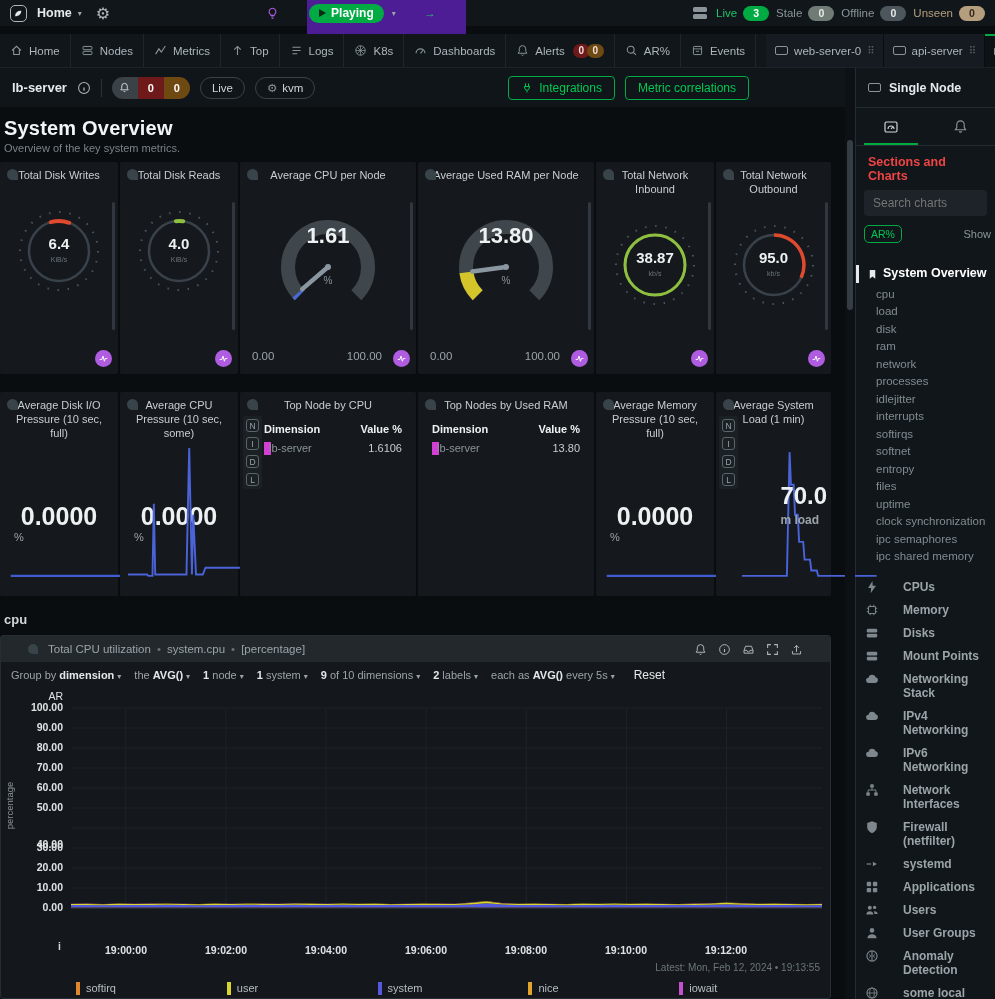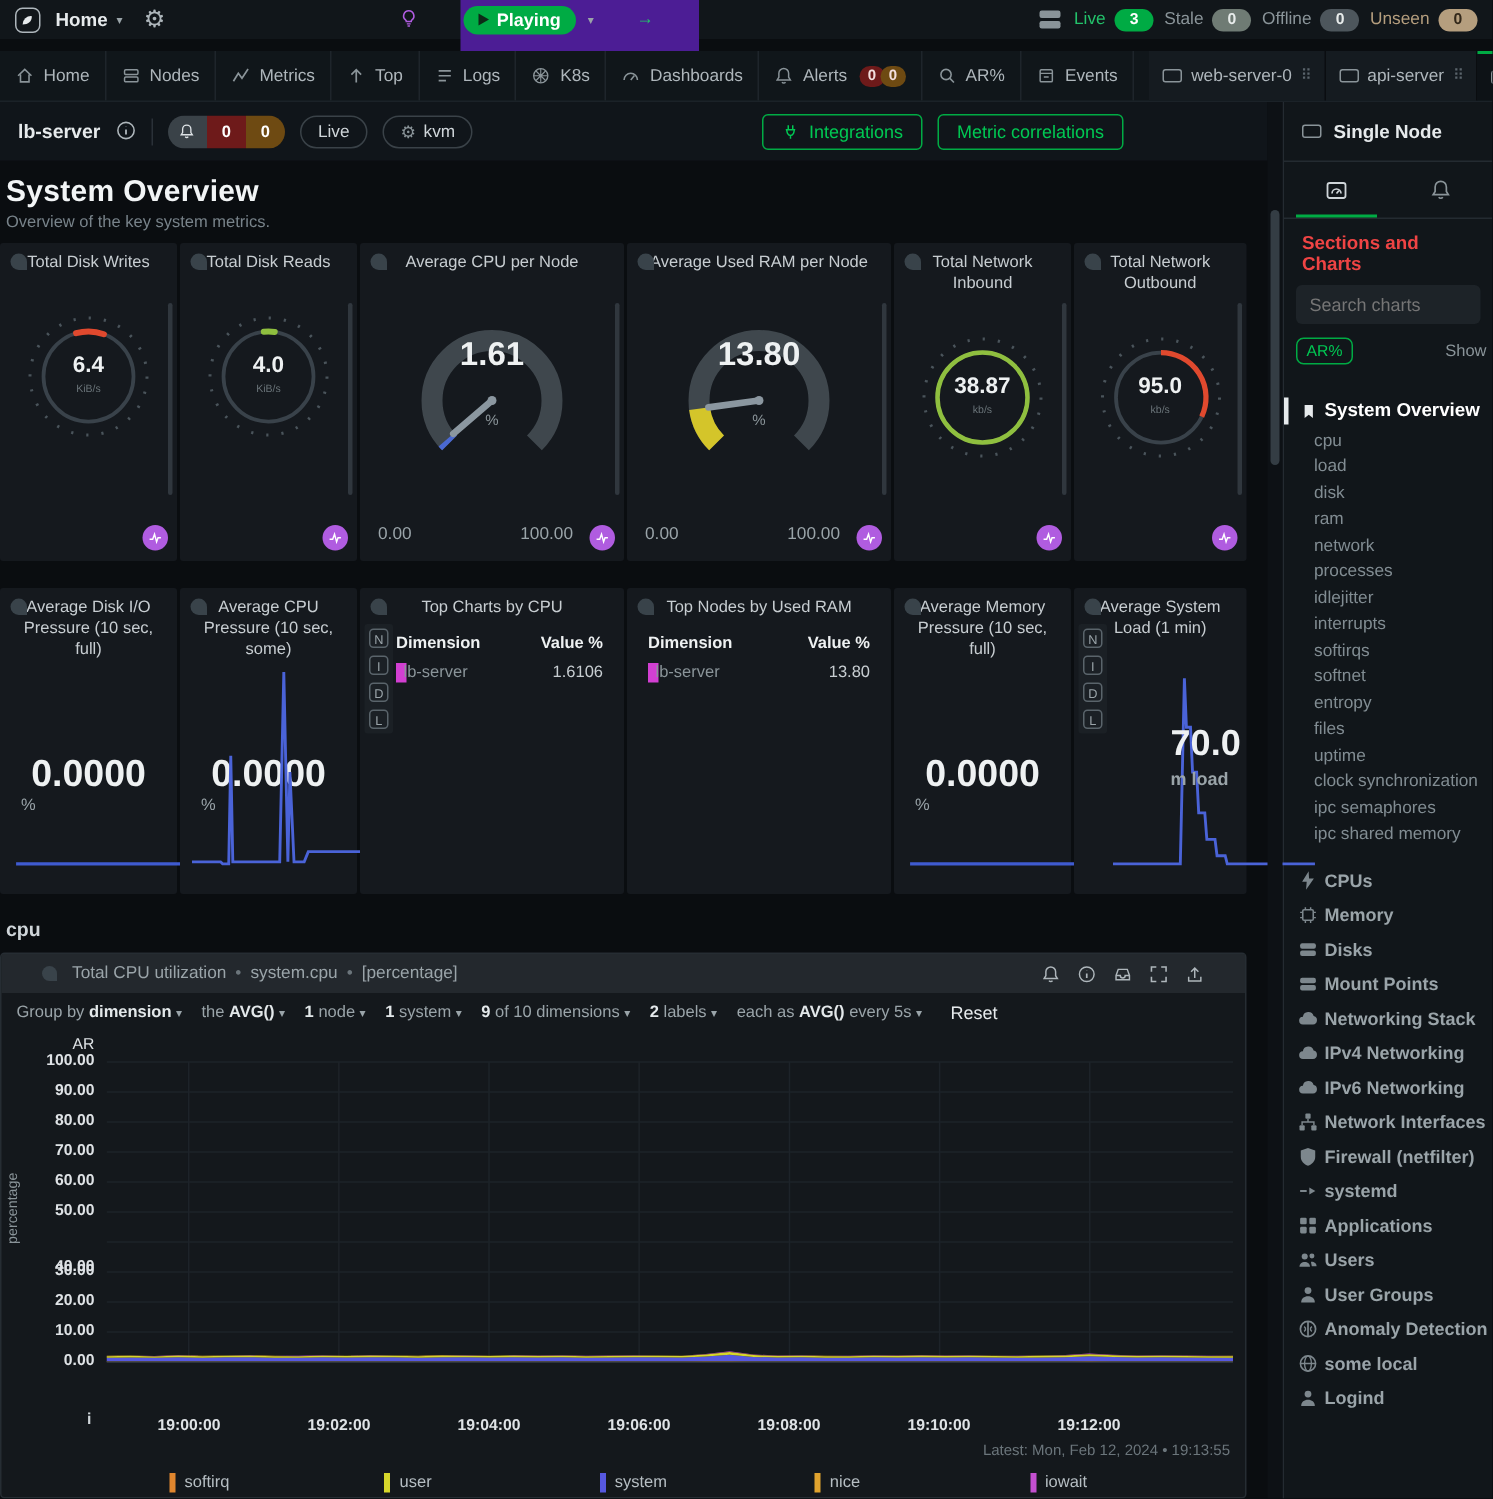--- a/index.html
+++ b/index.html
@@ -103,21 +103,21 @@
   .treset { color:#e6eaec; font-size:12px; margin-left:6px; cursor:pointer; }
   .plot { position:relative; height:252px; }
   .plot svg.grid { position:absolute; left:70px; top:12px; width:751px; height:216px; }
   .ylab { position:absolute; width:62px; text-align:right; font-size:10.5px; font-weight:bold; color:#dfe3e6; }
   .arlab { position:absolute; left:0; top:2px; width:62px; text-align:right; font-size:10.5px; font-weight:normal; color:#dfe3e6; }
   .yaxis-name { position:absolute; left:-22px; top:112px; transform:rotate(-90deg); font-size:9.5px; color:#8a9499; width:60px; text-align:center; }
   .xlabels { position:relative; height:22px; margin-left:70px; }
   .xlab { position:absolute; top:4px; transform:translateX(-50%); font-size:10.5px; font-weight:bold; color:#dfe3e6; }
   .ilab { position:absolute; left:-13px; top:0px; font-size:10.5px; font-weight:bold; color:#cfd5d9; }
   .latest { height:16px; text-align:right; padding-right:10px; font-size:10px; color:#6b757b; }
-  .legend { height:20px; display:flex; align-items:center; padding-left:112px; }
+  .legend { height:20px; display:flex; align-items:center; padding-left:75px; }
   .lg-item { width:170px; display:flex; align-items:center; gap:6px; font-size:11px; color:#b6bec3; cursor:pointer; }
   .lg-sw { width:4px; height:13px; display:inline-block; }
 
   
   .sidebar { width:140px; background:#11161a; border-left:1px solid #242b31; display:flex; flex-direction:column; overflow:hidden; }
   .sb-head { height:40px; border-bottom:1px solid #242b31; display:flex; align-items:center; gap:8px; padding-left:12px; font-size:12.5px; font-weight:bold; color:#e6eaec; }
   .sb-tabs { height:38px; border-bottom:1px solid #242b31; display:flex; }
   .sb-tab { flex:1; display:flex; align-items:center; justify-content:center; color:#cfd5d9; position:relative; cursor:pointer; }
   .sb-tab.active::after { content:""; position:absolute; bottom:0; left:8px; right:8px; height:2px; background:#00ab44; }
   .sb-tab.dim { color:#8a9499; }
@@ -126,21 +126,21 @@
   .sb-search input { background:transparent; border:none; outline:none; color:#aeb6bb; font-size:12px; padding:0 9px; width:100%; font-family:inherit; }
   .sb-arrow { display:flex; align-items:center; justify-content:space-between; padding:9px 8px 4px 8px; }
   .arpill { border:1.5px solid #00ab44; color:#00c853; border-radius:5px; font-size:10.5px; padding:2px 6px; cursor:pointer; }
   .showlbl { color:#8a9499; font-size:11px; margin-right:-4px; cursor:pointer; }
   .sb-menu { margin-top:16px; overflow:hidden; flex:1; }
   .sb-active { position:relative; padding:3px 0 5px 27px; color:#fff; font-weight:bold; font-size:12.5px; cursor:pointer; }
   .sb-active::before { content:""; position:absolute; left:0; top:2px; bottom:2px; width:3px; background:#e6eaec; }
   .sb-active .bm { position:absolute; left:11px; top:4px; }
   .sb-chart-item { padding:1.5px 0 1.5px 20px; font-size:11.5px; color:#818c92; line-height:14.5px; cursor:pointer; }
   .sb-sections { margin-top:10px; }
-  .sb-sec { display:flex; align-items:center; gap:4px; padding:4.5px 0 4.5px 9px; font-size:12px; font-weight:bold; color:#9aa4a9; cursor:pointer; }
+  .sb-sec { display:flex; gap:24px; padding:4.5px 0 4.5px 9px; font-size:12px; font-weight:bold; color:#9aa4a9; cursor:pointer; }
   .sb-sec .ic { color:#7d878d; flex:0 0 auto; }
 </style>
 </head>
 <body>
 
 <div class="app">
 
   <header class="topbar">
     <span class="logo">
         <svg class="ic" viewBox="0 0 16 16" width="11" height="11">
@@ -468,21 +468,21 @@
             <span class="leaf"></span>
             <div class="card-title">Average CPU Pressure (10 sec, some)</div>
             <svg class="spark" viewBox="0 0 100 100" preserveAspectRatio="none">
               <path d="M0 96 H14 L15 97 H18 L19 44 L20 96 H43 L45 3 L47 96 L48 52 L50 96 H55 L57 91 H99" stroke="#4a63d8" stroke-width="1.4" fill="none"></path>
             </svg>
             <div class="bn-val">0.0000</div>
             <div class="bn-unit">%</div>
           </div>
           <div class="card r2card">
             <span class="leaf"></span>
-            <div class="card-title">Top Charts by CPU</div>
+            <div class="card-title">Top Node by CPU</div>
             <span class="nidl">
               <span>N</span>
               <span>I</span>
               <span>D</span>
               <span>L</span>
             </span>
             <div class="ttable">
               <div class="thead">
                 <span>Dimension</span>
                 <span>Value %</span>

